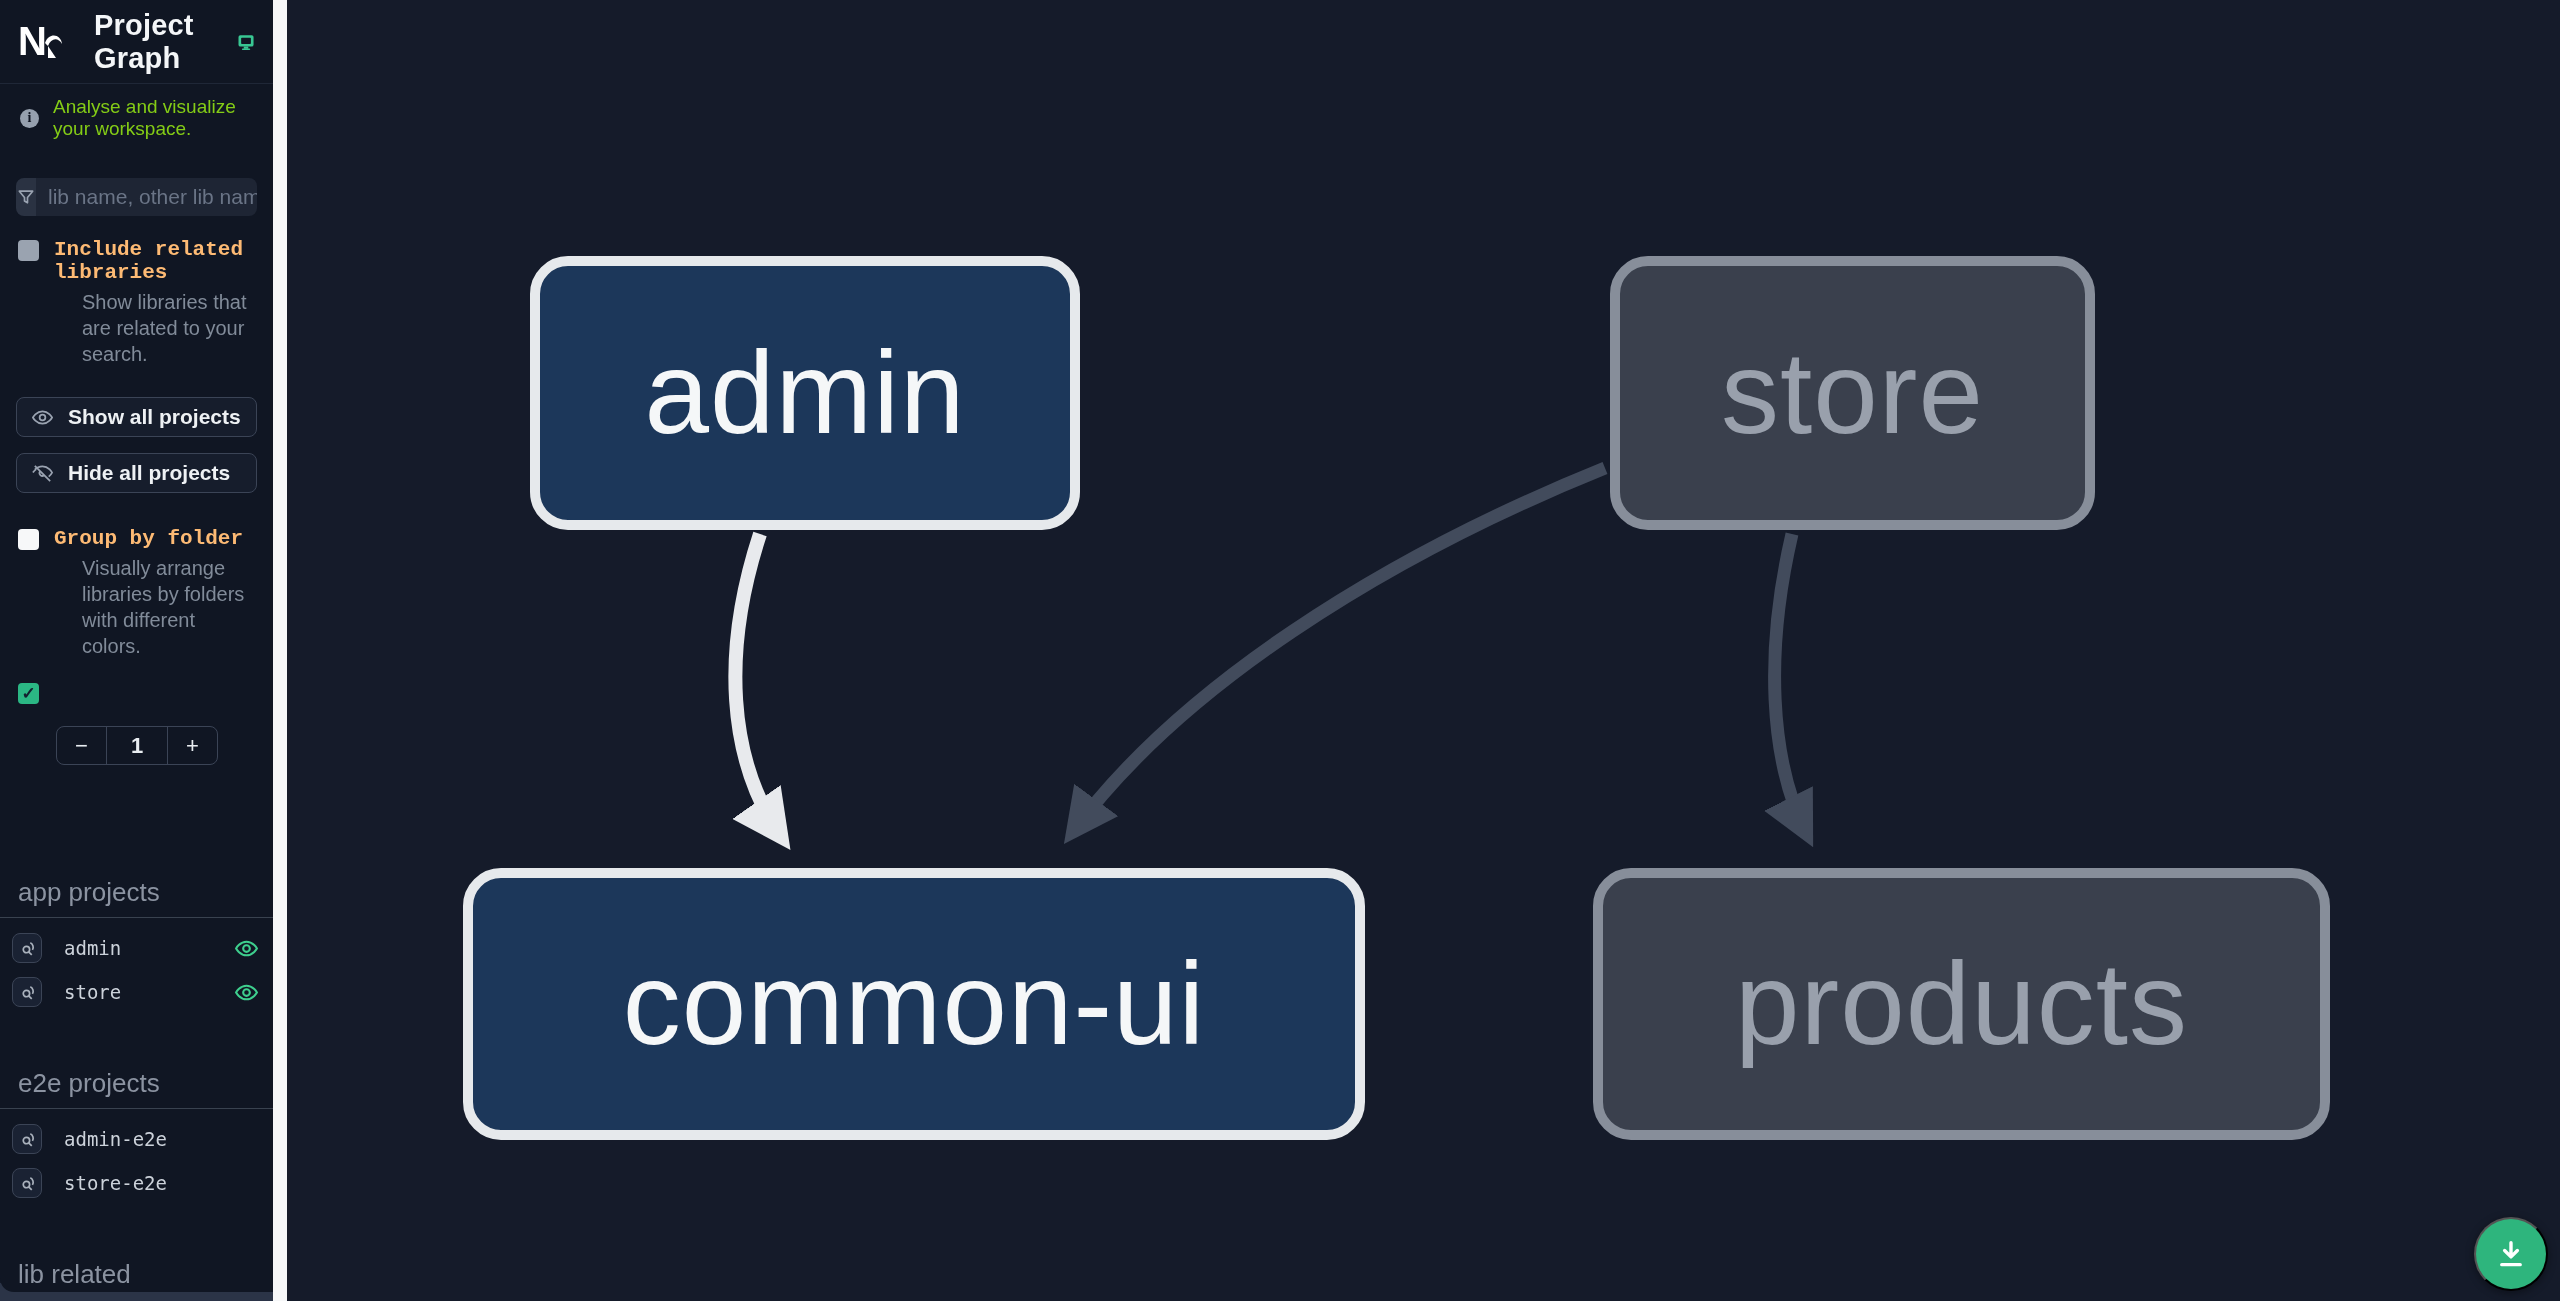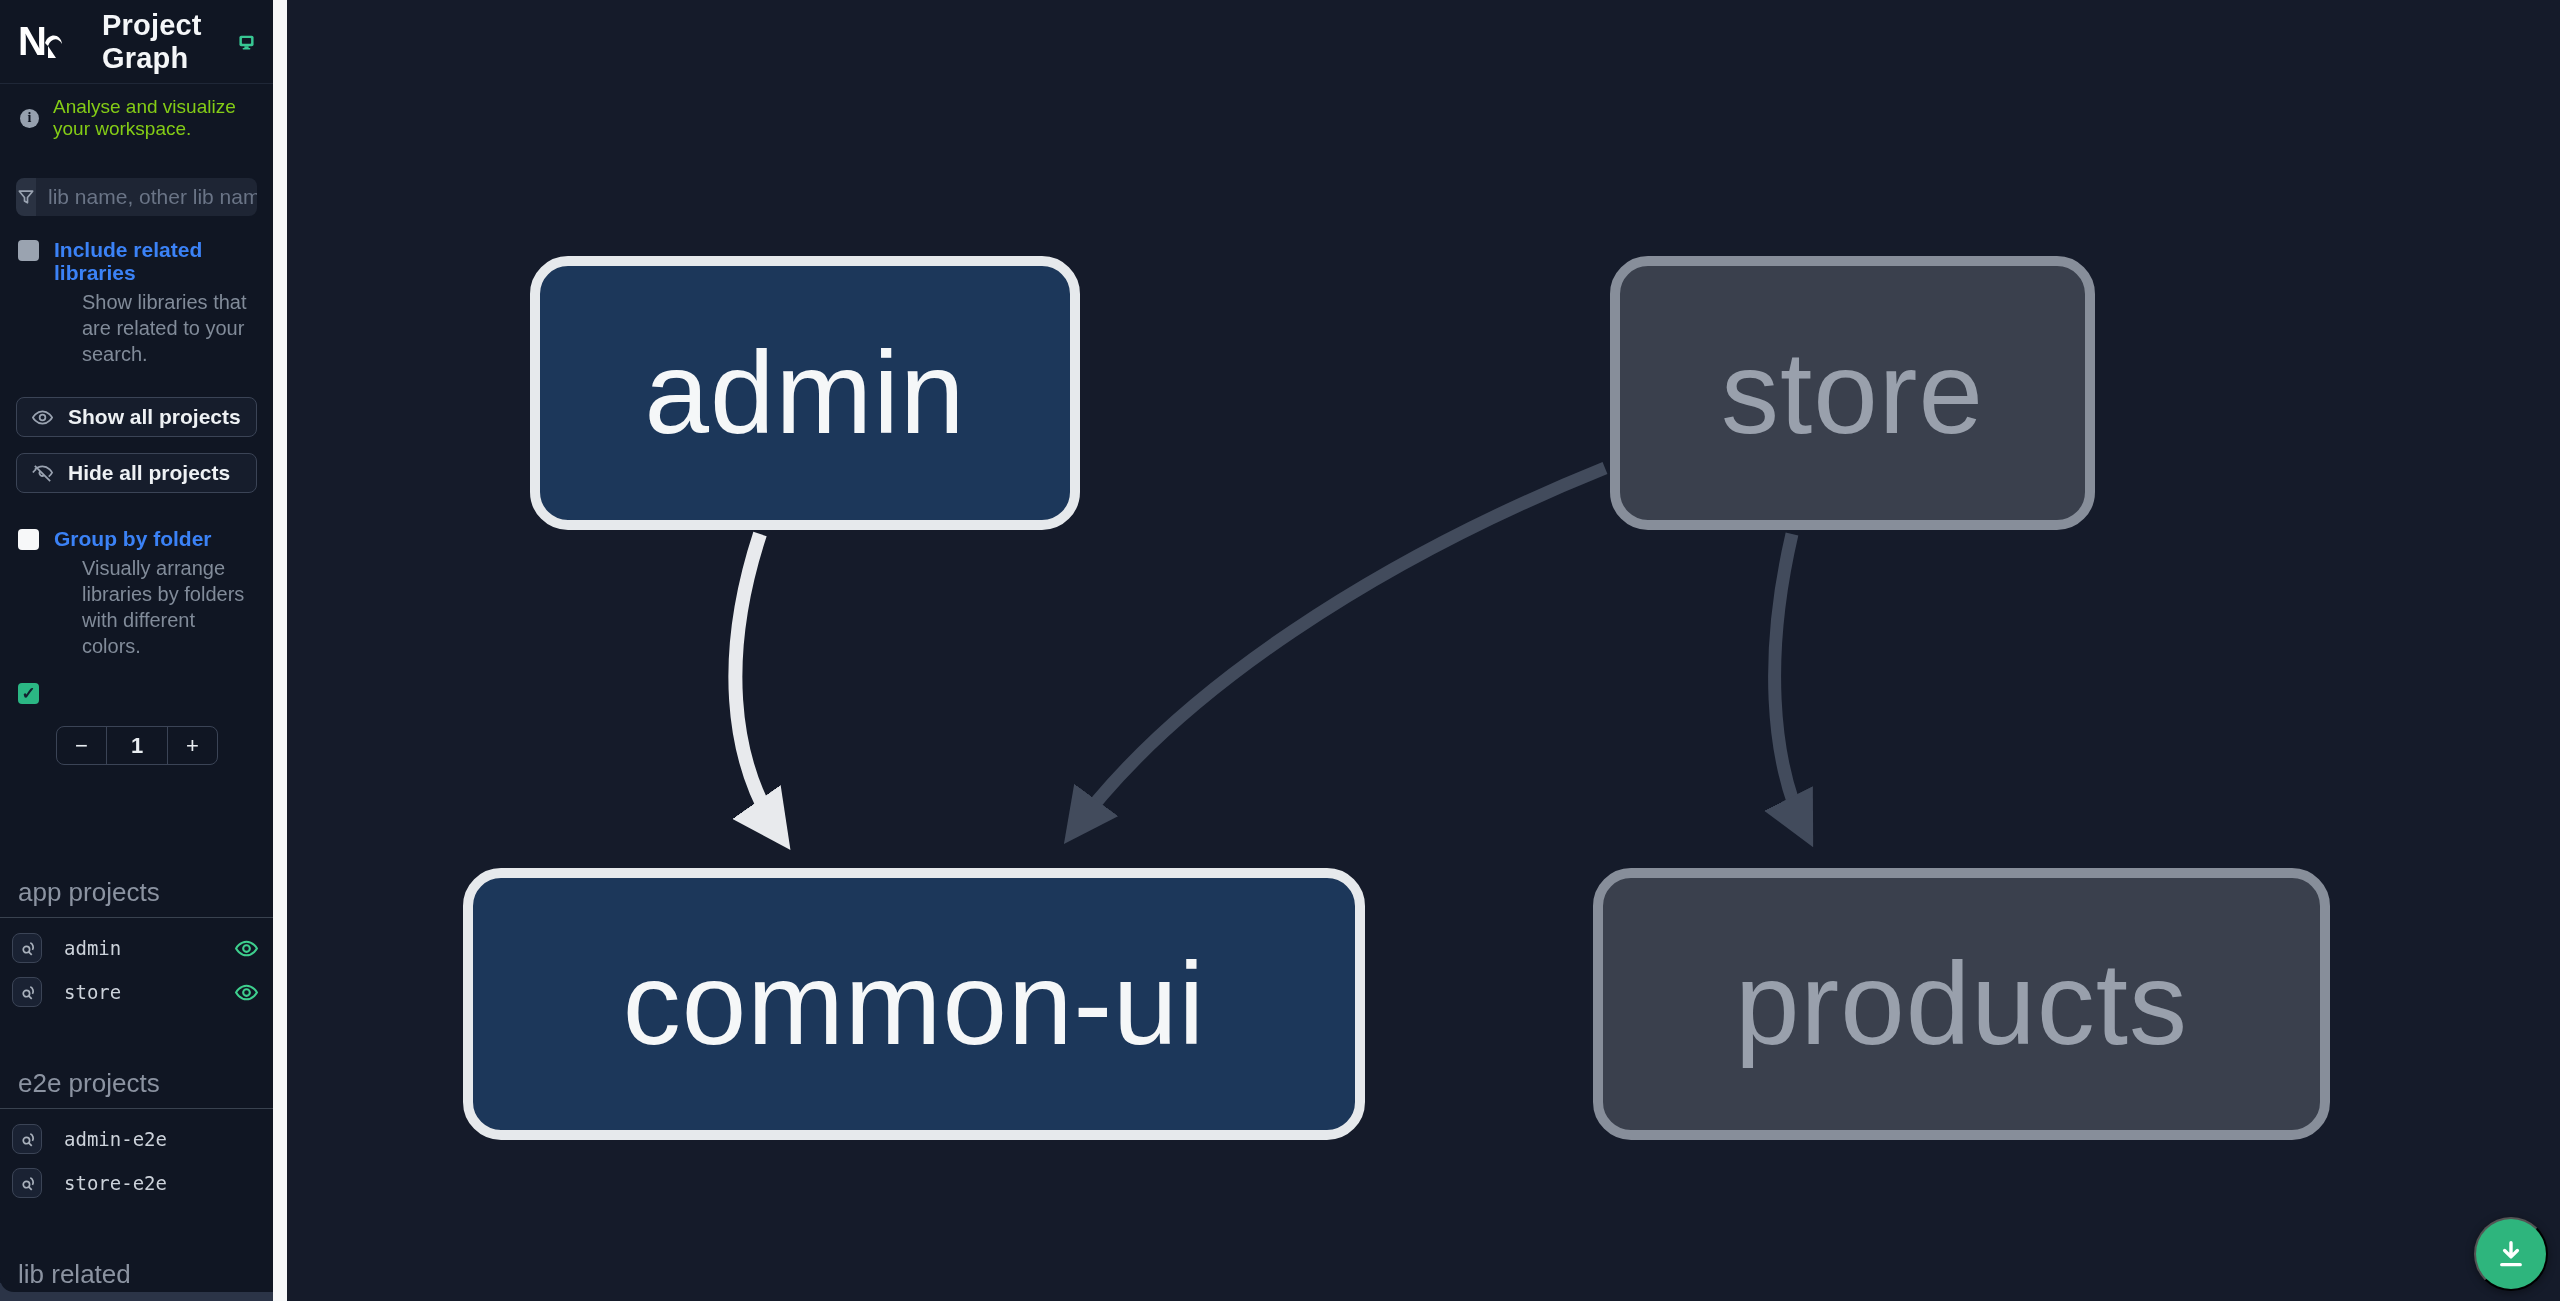--- a/index.html
+++ b/index.html
@@ -14,21 +14,21 @@
              display:flex; flex-direction:column; overflow:hidden; }
   .divider { position:absolute; left:273px; top:0; width:14px; height:1301px;
              background:#f6f7f8; z-index:2; }
   .canvas { position:absolute; left:287px; top:0; right:0; bottom:0;
             background:#151b2a; z-index:1; }
 
   
   .sb-header { height:84px; display:flex; align-items:center; padding:0 18px;
                border-bottom:1px solid #1f2737; flex:0 0 auto; }
   .logo { width:44px; height:40px; flex:0 0 auto; }
-  .sb-title { color:#f4f6f8; font-size:29px; font-weight:700; margin-left:40px; letter-spacing:.2px; }
+  .sb-title { color:#f4f6f8; font-size:29px; font-weight:700; margin-left:32px; letter-spacing:.2px; }
   .monitor-ic { margin-left:26px; width:30px; height:30px; }
 
   .info-row { display:flex; align-items:center; padding:12px 16px 12px 20px; flex:0 0 auto; }
   .info-badge { width:19px; height:19px; border-radius:50%; background:#96a0ae; color:#101623;
                 font-size:14px; font-weight:700; display:flex; align-items:center;
                 justify-content:center; font-family:"Liberation Serif", serif; flex:0 0 auto; }
   .info-text { color:#84cc16; font-size:19px; margin-left:14px; }
 
   
   .search { display:flex; margin:26px 16px 0 16px; height:38px; border-radius:8px;
@@ -40,21 +40,21 @@
   .search input::placeholder { color:#6871835; color:#6a7486; }
 
   
   .opt { display:flex; padding:0 16px 0 18px; margin-top:22px; flex:0 0 auto; }
   .cb { width:21px; height:21px; border-radius:4px; flex:0 0 auto; margin-top:2px;
         display:flex; align-items:center; justify-content:center; }
   .cb.gray  { background:#9aa3b0; }
   .cb.white { background:#f7f8f9; }
   .cb.teal  { background:#2bb784; color:#13202f; font-size:17px; font-weight:700; }
   .opt-body { margin-left:15px; }
-  .opt-label { color:#3b82f6; font-size:21px; font-weight:700; line-height:1.1; }
+  .opt-label { color:#fdba74; font-size:21px; font-weight:700; line-height:1.1;font-family:Liberation Mono, monospace; }
   .opt-desc { color:#818b99; font-size:20px; line-height:1.3; margin-top:5px; max-width:212px;margin-left:28px; }
 
   
   .btn { display:flex; align-items:center; margin:16px 16px 0 16px; height:40px;
          border:1px solid #3b4456; border-radius:8px; background:#161d2c;
          color:#eef1f4; font-size:21px; font-weight:700; padding:0 14px;
          cursor:pointer; flex:0 0 auto; }
   .btn:first-of-type { margin-top:30px; }
   .btn .ic { color:#9aa3b1; margin-right:14px; display:flex; }
 

